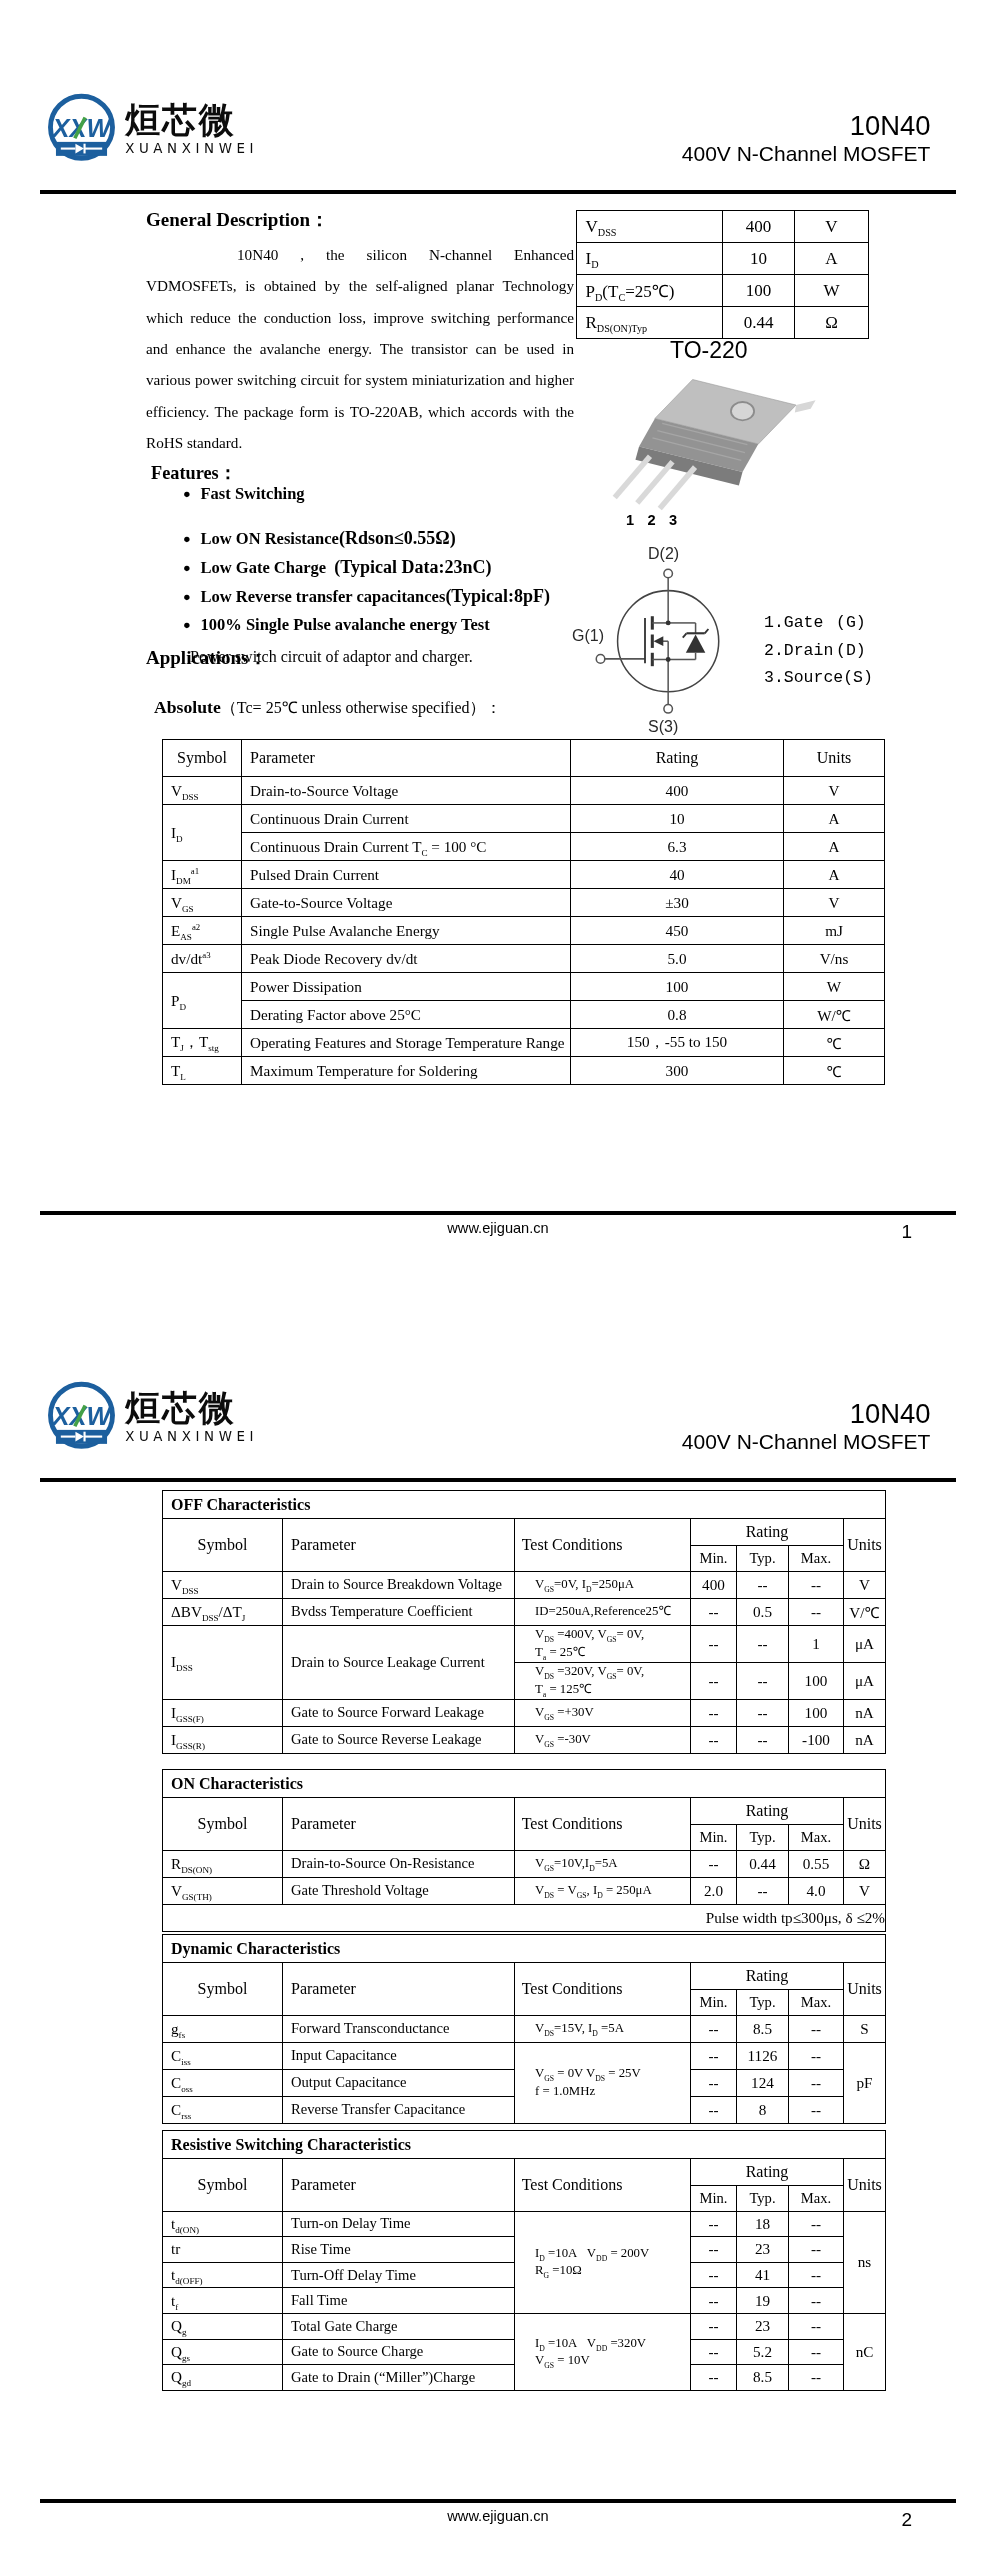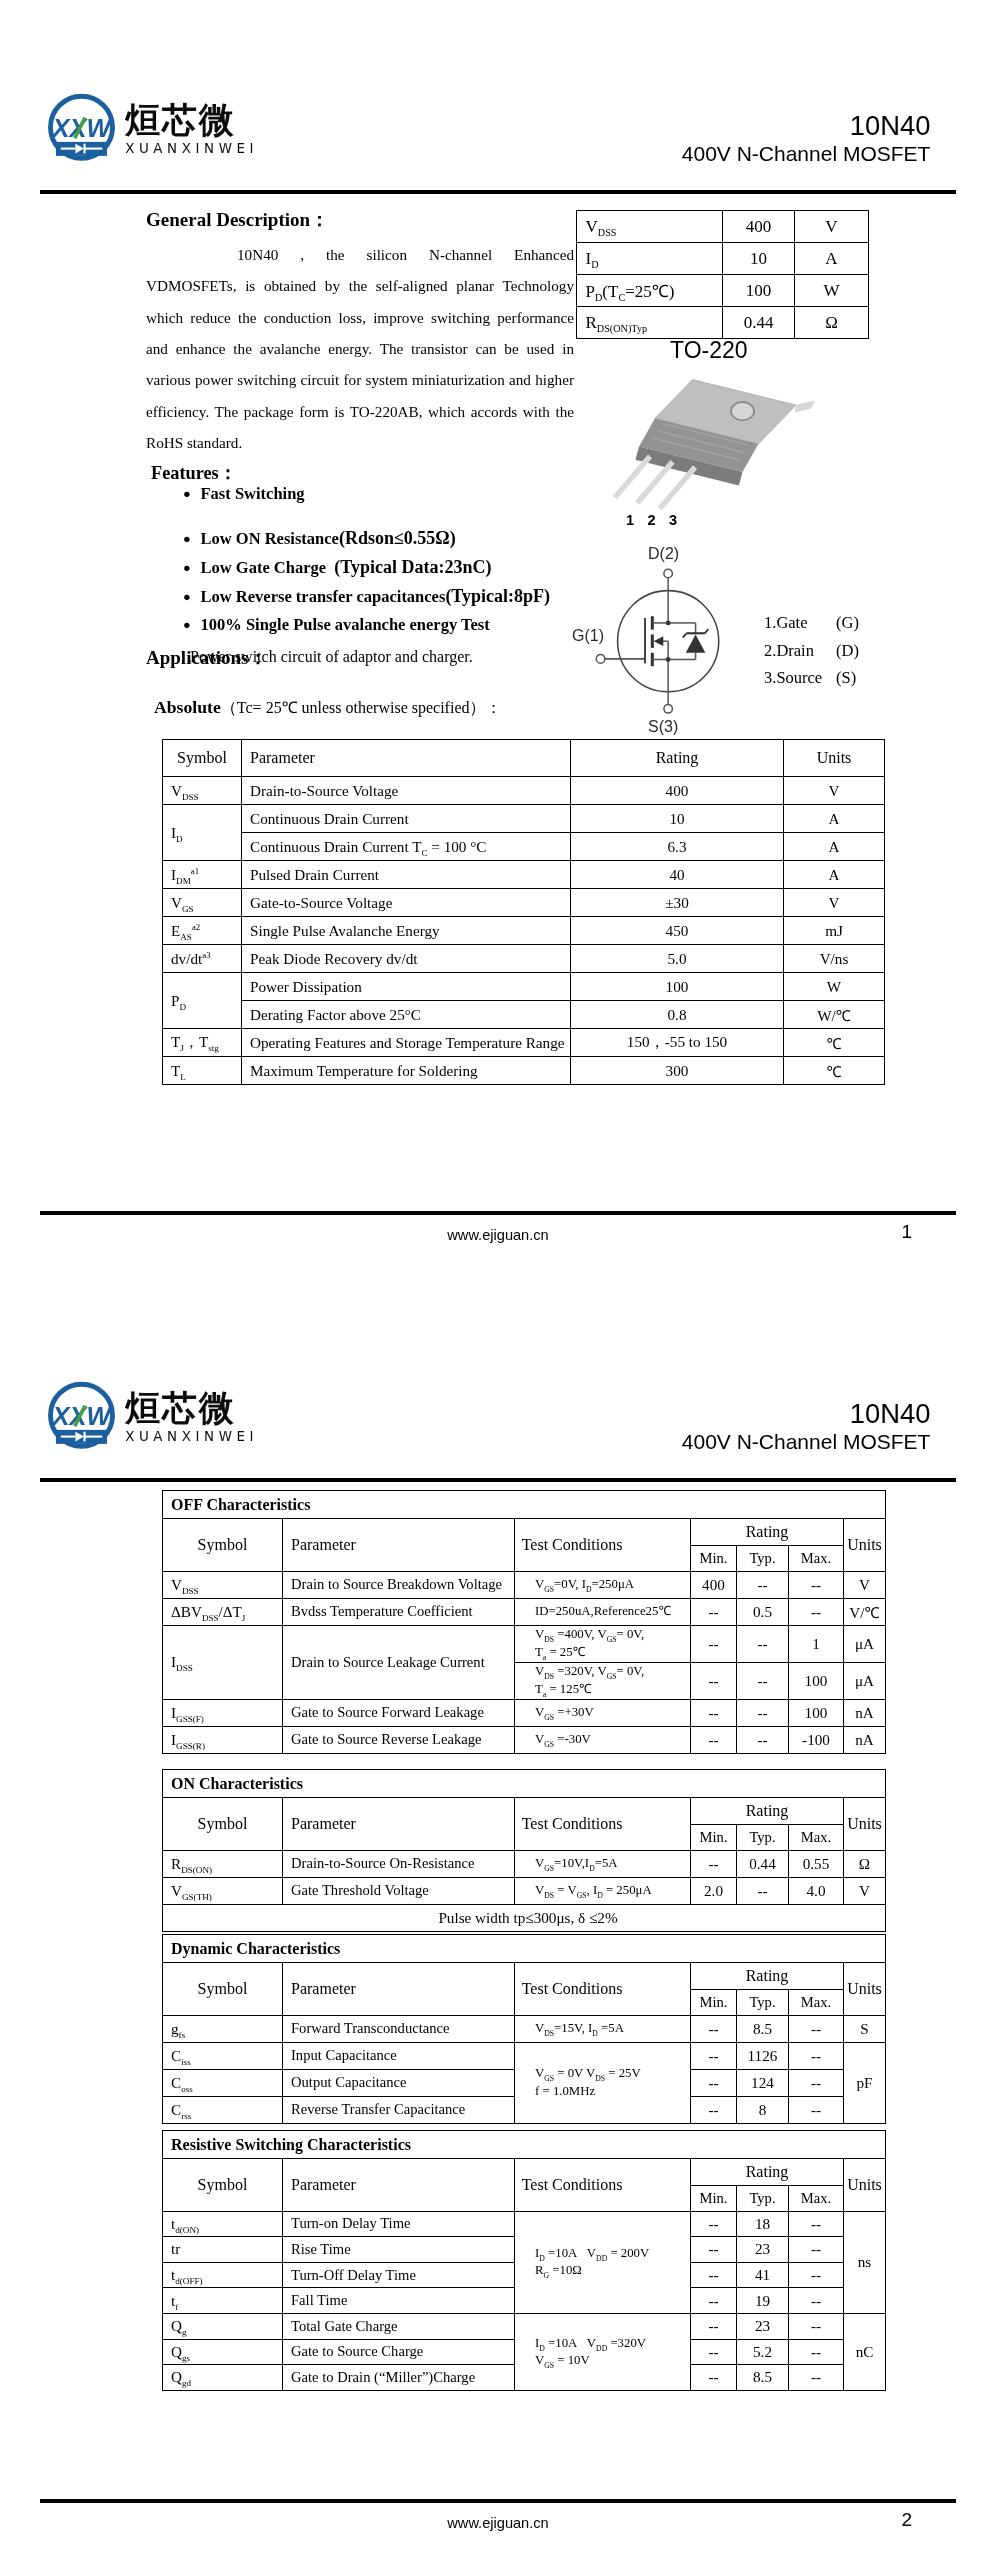--- a/index.html
+++ b/index.html
@@ -15,42 +15,42 @@
 .logo{position:absolute;left:4.9px;top:7.3px;display:flex;align-items:flex-start}
 .logo svg{width:73px;height:73px}
 .logo-txt{margin-left:7.3px;padding-top:9.8px}
 .logo-cn{font-family:"DejaVu Sans",sans-serif;font-weight:bold;font-size:35px;line-height:1.05;letter-spacing:1.8px;color:#0c0c0c}
 .logo-en{font-family:"DejaVu Sans",sans-serif;font-size:13.4px;letter-spacing:4.6px;margin-top:1.8px;color:#0c0c0c}
 .prod{position:absolute;right:25.6px;top:25.6px;text-align:right;font-family:"Liberation Sans",sans-serif}
 .prod-name{font-size:27.4px;line-height:1.12}
 .prod-sub{font-size:21px;line-height:1.25}
 
 .ftr{position:absolute;left:40px;top:1211px;width:916px;border-top:4.3px solid #000}
-.ftr-url{display:block;text-align:center;margin-top:12px;font-family:"Liberation Sans",sans-serif;font-size:14.6px}
+.ftr-url{display:block;text-align:center;margin-top:5px;font-family:"Liberation Sans",sans-serif;font-size:14.6px}
 .ftr-page{position:absolute;right:44px;top:6.1px;font-family:"Liberation Sans",sans-serif;font-size:19px}
 
 .h-serif{font-weight:bold;font-size:19px}
 .gd-head{position:absolute;left:146px;top:207px}
 .gd-text{position:absolute;left:146px;top:239px;width:428px;font-size:15.2px;line-height:2.06;text-align:justify;text-indent:91px}
 .sumtab{position:absolute;left:576px;top:210px;border-collapse:collapse;table-layout:fixed}
 .sumtab td{border:1.2px solid #000;height:32px;font-size:17px;padding:0}
 .sumtab .lbl{padding-left:8.5px}
 .sumtab .c{text-align:center}
 .pkg-name{position:absolute;left:670px;top:337px;font-family:"Liberation Sans",sans-serif;font-size:23px}
 .pkg-svg{position:absolute;left:601px;top:371px}
 .pkg-pins{position:absolute;left:626px;top:512px;display:flex;gap:13.4px;font-family:"Liberation Sans",sans-serif;font-weight:bold;font-size:14.6px}
 .feat-head{position:absolute;left:151px;top:460px;font-size:18.3px;font-weight:bold}
 .features{position:absolute;left:183px;top:483px;list-style:none}
 .features li{font-weight:bold;font-size:16.5px;margin-bottom:8px}
 .features li.gap{margin-bottom:24.4px}
 .features li::before{content:"●";font-size:12.8px;margin-right:9.8px;vertical-align:1.2px}
 .feat-note{font-size:18px}
 .sym-svg{position:absolute;left:582px;top:537px}
 .sym-lbl{position:absolute;font-family:"Liberation Sans",sans-serif;font-size:16px;color:#2a2a2a}
-.pinlegend{position:absolute;left:764px;top:609px;font-family:Liberation Serif, serif;font-size:16.5px;line-height:1.68}
+.pinlegend{position:absolute;left:764px;top:609px;font-family:Liberation Mono, monospace;font-size:16.5px;line-height:1.68}
 .pinlegend .nm{display:inline-block;min-width:72px}
 .app-head{position:absolute;left:146px;top:645px}
 .app-text{position:absolute;left:190px;top:648px;font-size:16px}
 .abs-cap{position:absolute;left:154px;top:696px;font-size:16px}
 .abs-cap b{font-size:17.7px}
 .atab{position:absolute;left:162px;top:739px;border-collapse:collapse;table-layout:fixed;border:1.8px solid #000}
 .atab th,.atab td{border:1.2px solid #000;font-weight:normal;padding:0}
 .atab thead tr{height:37px}
 .atab thead th{font-size:16px;border-bottom:1.8px solid #000}
 .atab tbody tr{height:28px}
@@ -68,21 +68,21 @@
 .etab tr.hd2{height:25.6px}
 .etab tr.hd td,.etab tr.hd2 td{font-size:16px}
 .etab tr.hd2 td{font-size:14.6px}
 .etab tr.r{height:27px}
 .etab tr.rt{height:37px}
 .etab tr.r40{height:25.6px}
 .etab .sym{text-align:left;padding-left:8px}
 .etab .par{text-align:left;padding-left:8px;font-size:14.6px}
 .etab .cond{text-align:left;padding-left:20px;font-size:12.8px;line-height:1.35}
 .etab tr.note{height:27px}
-.etab tr.note td{text-align:center;padding-left:8px;font-size:15.2px}
+.etab tr.note td{text-align:right;padding-left:8px;font-size:15.2px}
 #t-off{top:202px}
 #t-on{top:481px}
 #t-dyn{top:646px}
 #t-sw{top:842px}
 </style>
 </head>
 <body>
 
 <div class="page" id="p1">
 

